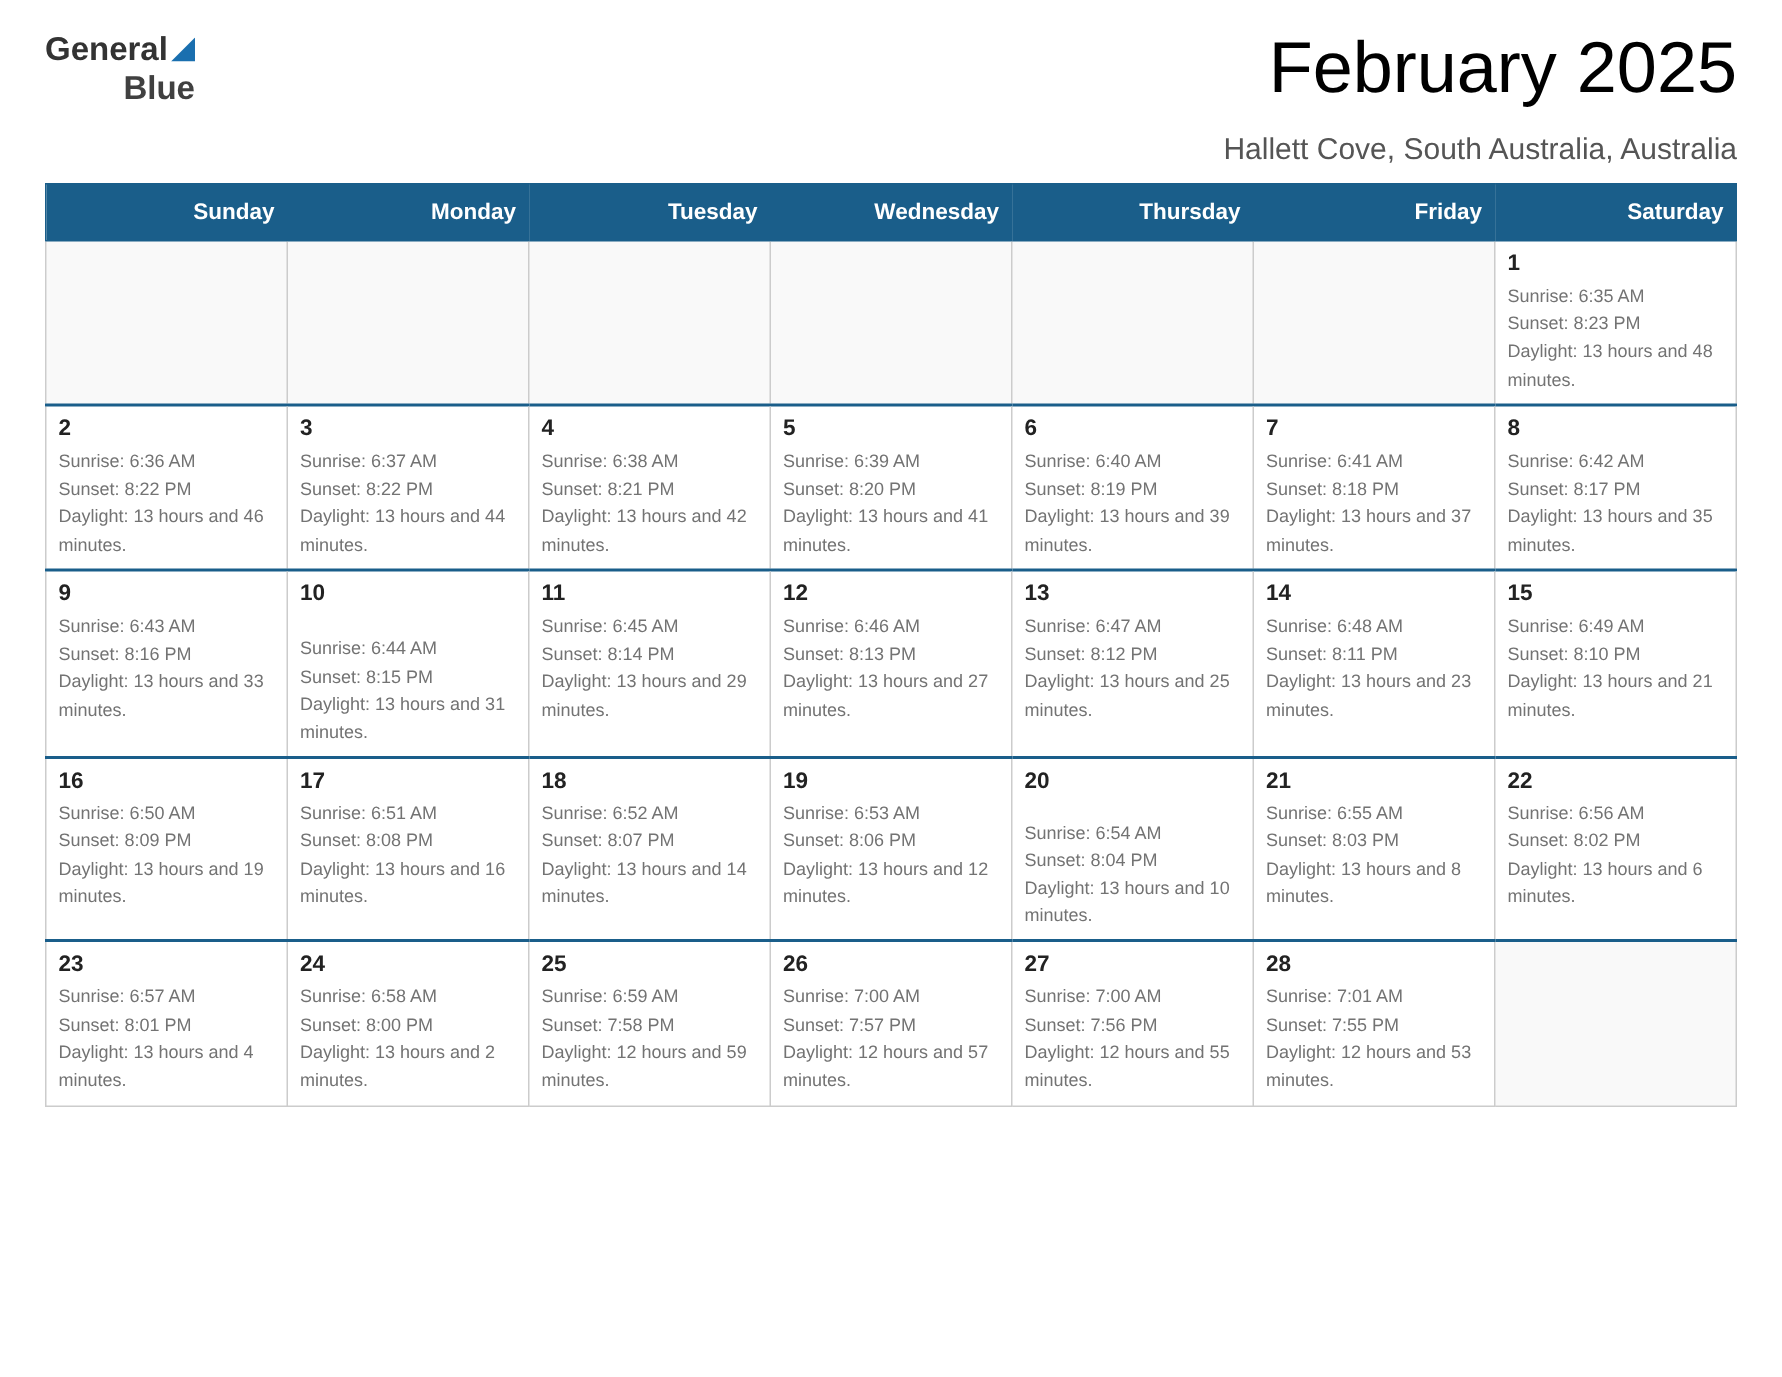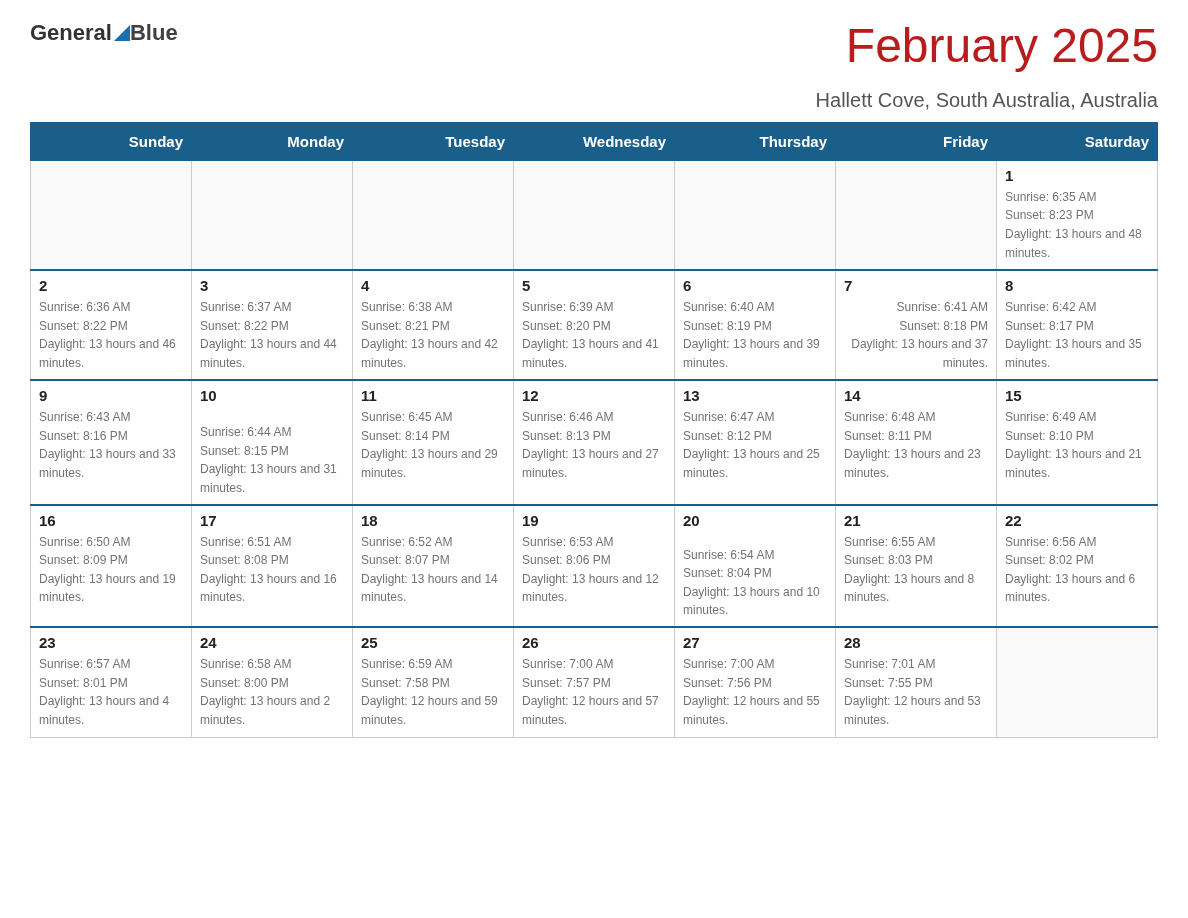--- a/index.html
+++ b/index.html
@@ -20,34 +20,34 @@
       font-weight: bold;
       color: #333;
     }
     .logo-text-blue {
       font-size: 22px;
       font-weight: bold;
       color: #404040;
     }
     .logo-wrapper {
       display: flex;
-      flex-direction: row;
+      flex-direction: column;
       align-items: flex-end;
     }
     .logo-top {
       display: flex;
       align-items: center;
     }
     .title-block {
       text-align: right;
     }
     .month-title {
       font-size: 48px;
       font-weight: normal;
-      color: #b91c1c;
+      color: #000000;
       line-height: 1.1;
     }
     .location-subtitle {
       font-size: 20px;
       color: #555;
       margin-top: 16px;
     }
     .calendar-table {
       width: 100%;
       border-collapse: collapse;
@@ -164,21 +164,21 @@
 Daylight: 13 hours and 41 minutes.</div>
         </td>
         <td>
           <div class="day-number">6</div>
           <div class="day-info" style="white-space: pre-line;">Sunrise: 6:40 AM
 Sunset: 8:19 PM
 Daylight: 13 hours and 39 minutes.</div>
         </td>
         <td>
           <div class="day-number">7</div>
-          <div class="day-info" style="white-space: pre-line; text-align: right;">Sunrise: 6:41 AM
+          <div class="day-info" style="white-space: pre-line;">Sunrise: 6:41 AM
 Sunset: 8:18 PM
 Daylight: 13 hours and 37 minutes.</div>
         </td>
         <td>
           <div class="day-number">8</div>
           <div class="day-info" style="white-space: pre-line;">Sunrise: 6:42 AM
 Sunset: 8:17 PM
 Daylight: 13 hours and 35 minutes.</div>
         </td>
       </tr>

